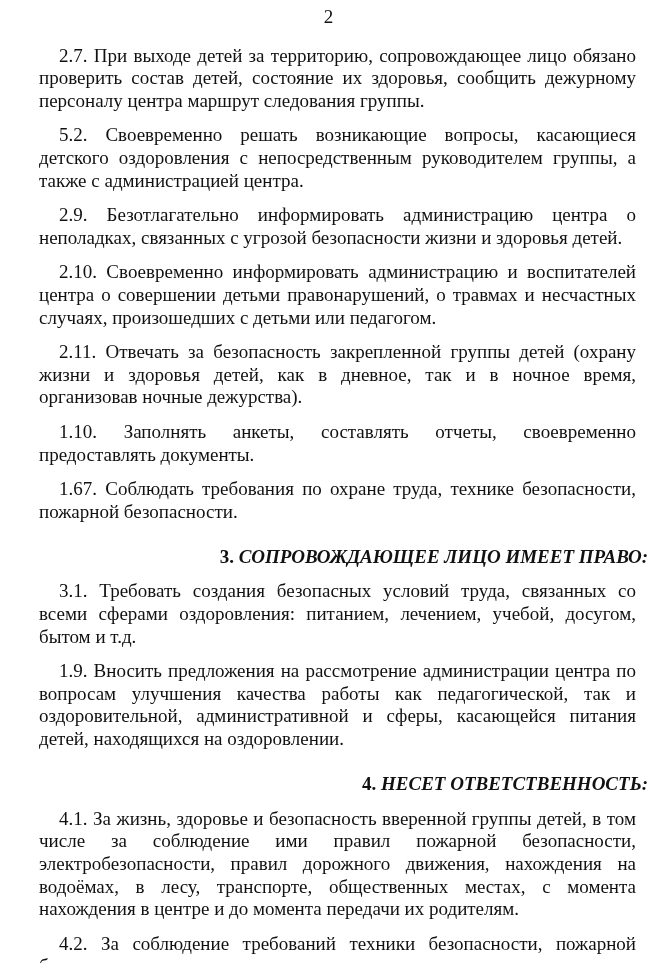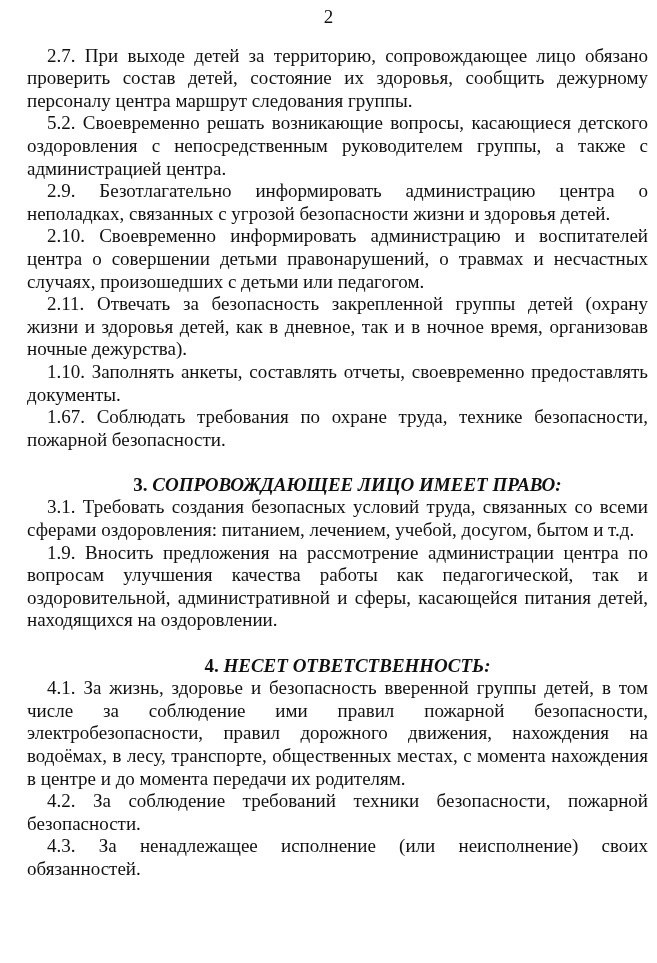--- a/index.html
+++ b/index.html
@@ -20,27 +20,27 @@
     padding: 6px 9px 0 27px;
     overflow: hidden;
   }
   .page-number {
     text-align: center;
     margin: 0 0 16px 0;
     
     margin-left: -18px;
   }
   p.para {
-    margin: 0;
+    margin: 12px;
     text-align: justify;
     text-indent: 20px;
   }
   p.heading {
     margin: 22.6px 0 0 0;
-    text-align: center;
+    text-align: right;
     text-indent: 20px;
     font-weight: bold;
   }
   p.heading .htitle {
     font-style: italic;
   }
 </style>
 </head>
 <body>
 

